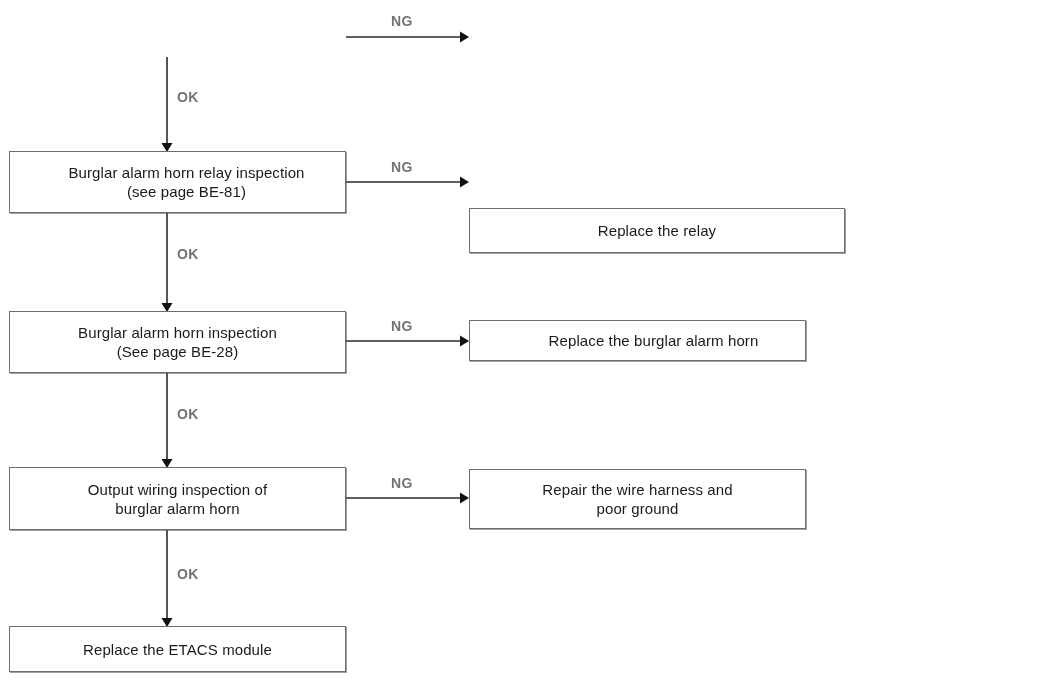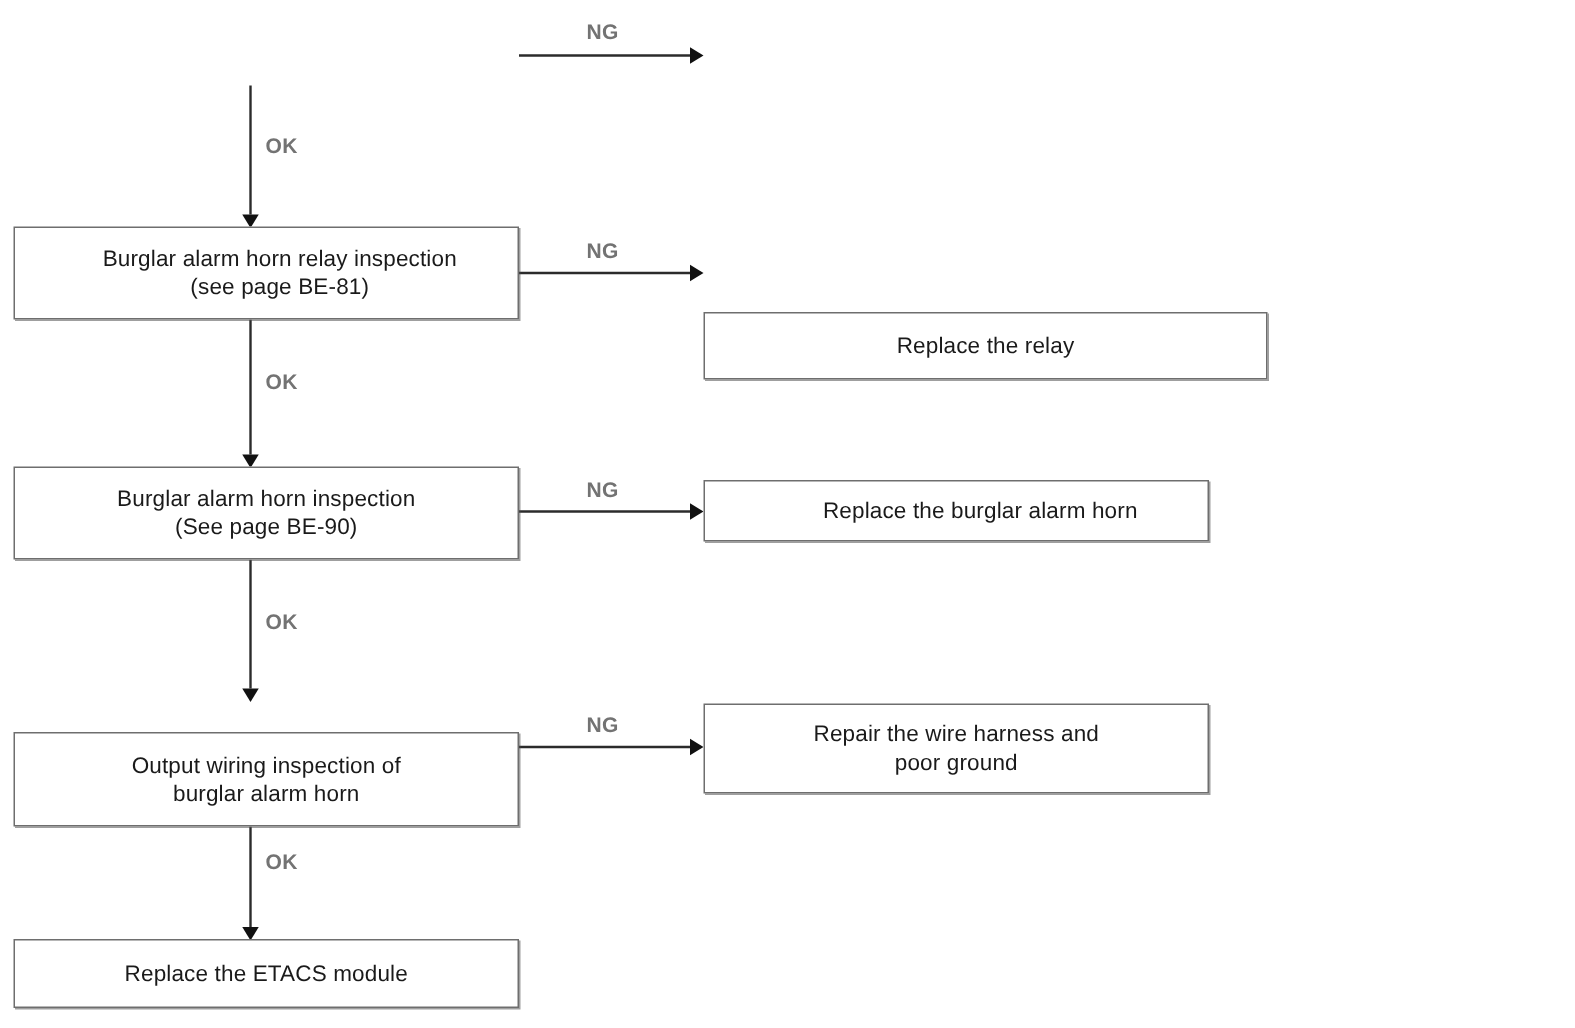--- a/index.html
+++ b/index.html
@@ -111,24 +111,24 @@
   </svg>
 
 
   <div class="node" style="left:9px; top:151px; width:337px; height:62px;padding-left:18px;">
     <span class="node-text">Burglar alarm horn relay inspection
 (see page BE-81)</span>
   </div>
 
   <div class="node" style="left:9px; top:311px; width:337px; height:62px;">
     <span class="node-text">Burglar alarm horn inspection
-(See page BE-90)</span>
+(See page BE-28)</span>
   </div>
 
-  <div class="node" style="left:9px; top:488px; width:337px; height:63px;">
+  <div class="node" style="left:9px; top:467px; width:337px; height:63px;">
     <span class="node-text">Output wiring inspection of
 burglar alarm horn</span>
   </div>
 
   <div class="node" style="left:9px; top:626px; width:337px; height:46px;">
     <span class="node-text">Replace the ETACS module</span>
   </div>
 
 
   <div class="node" style="left:469px; top:160px; width:376px; height:45px;margin-top:48px;">

